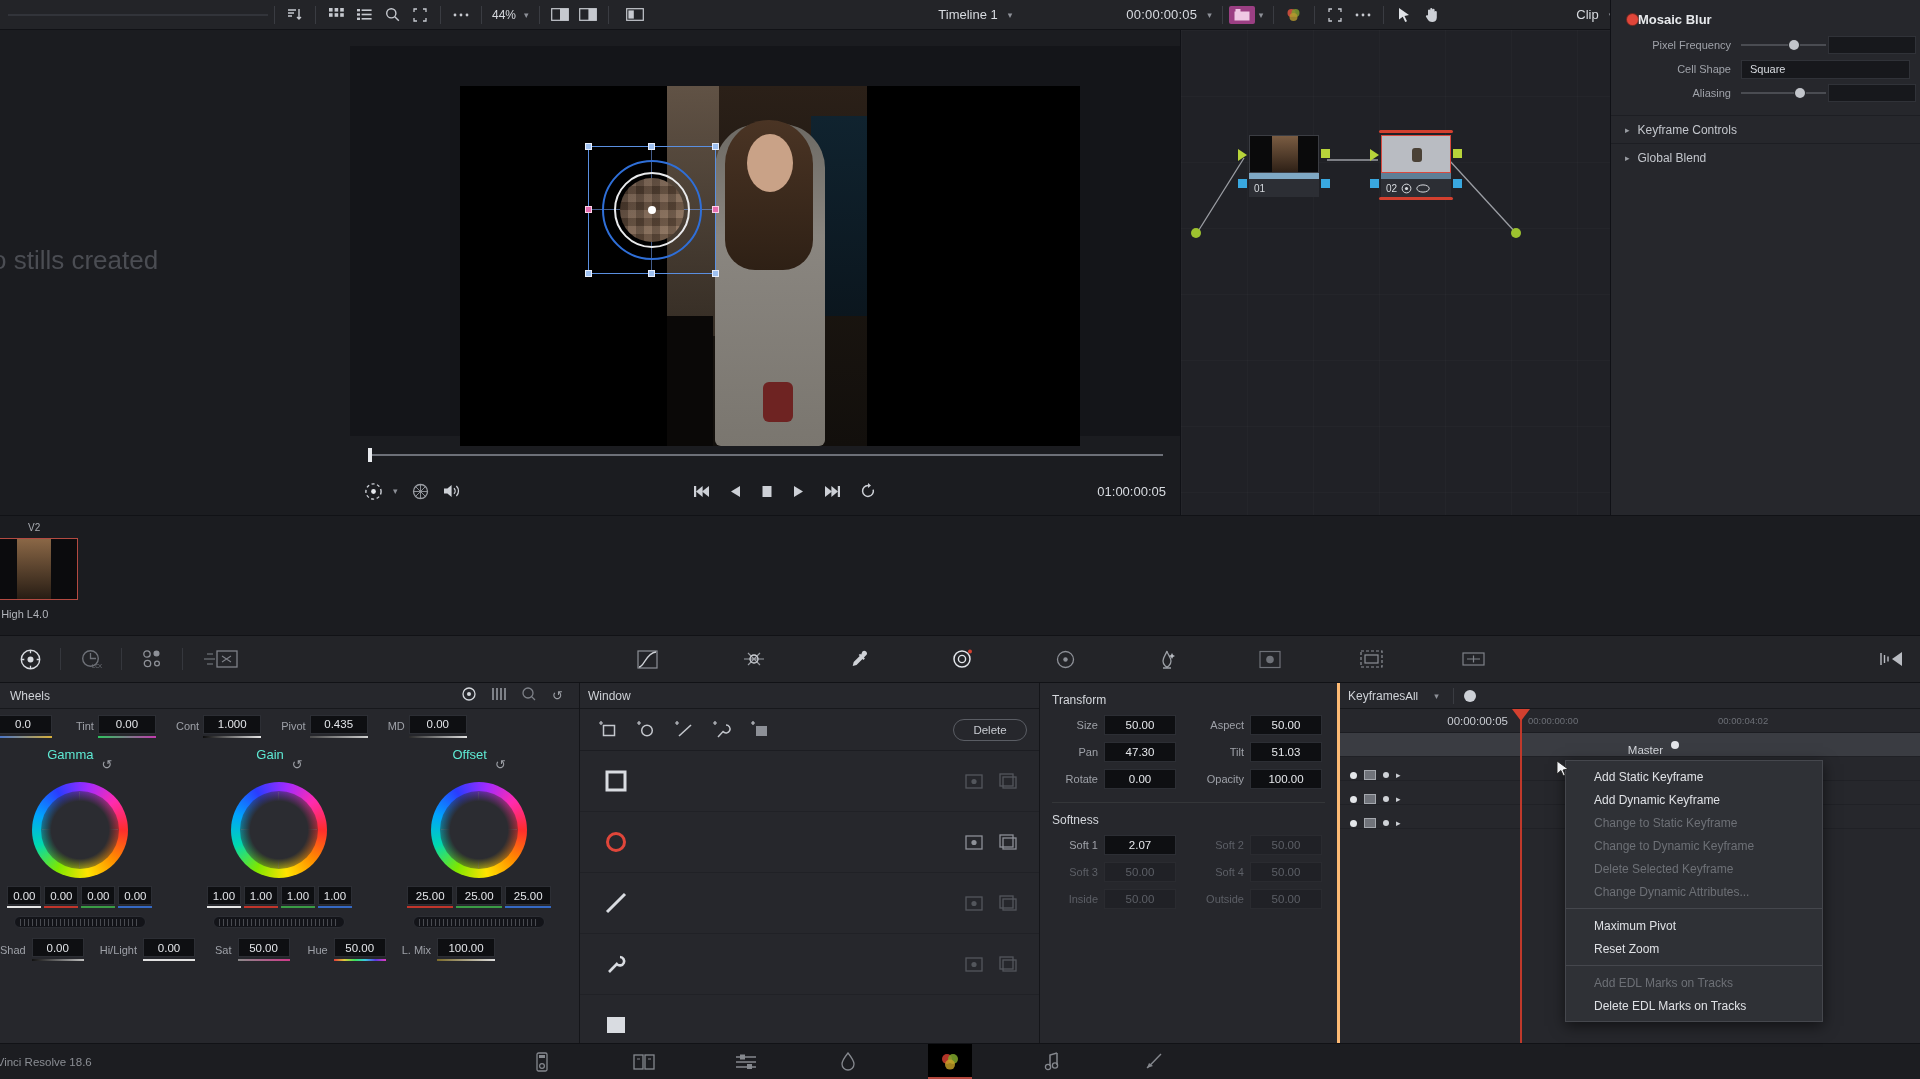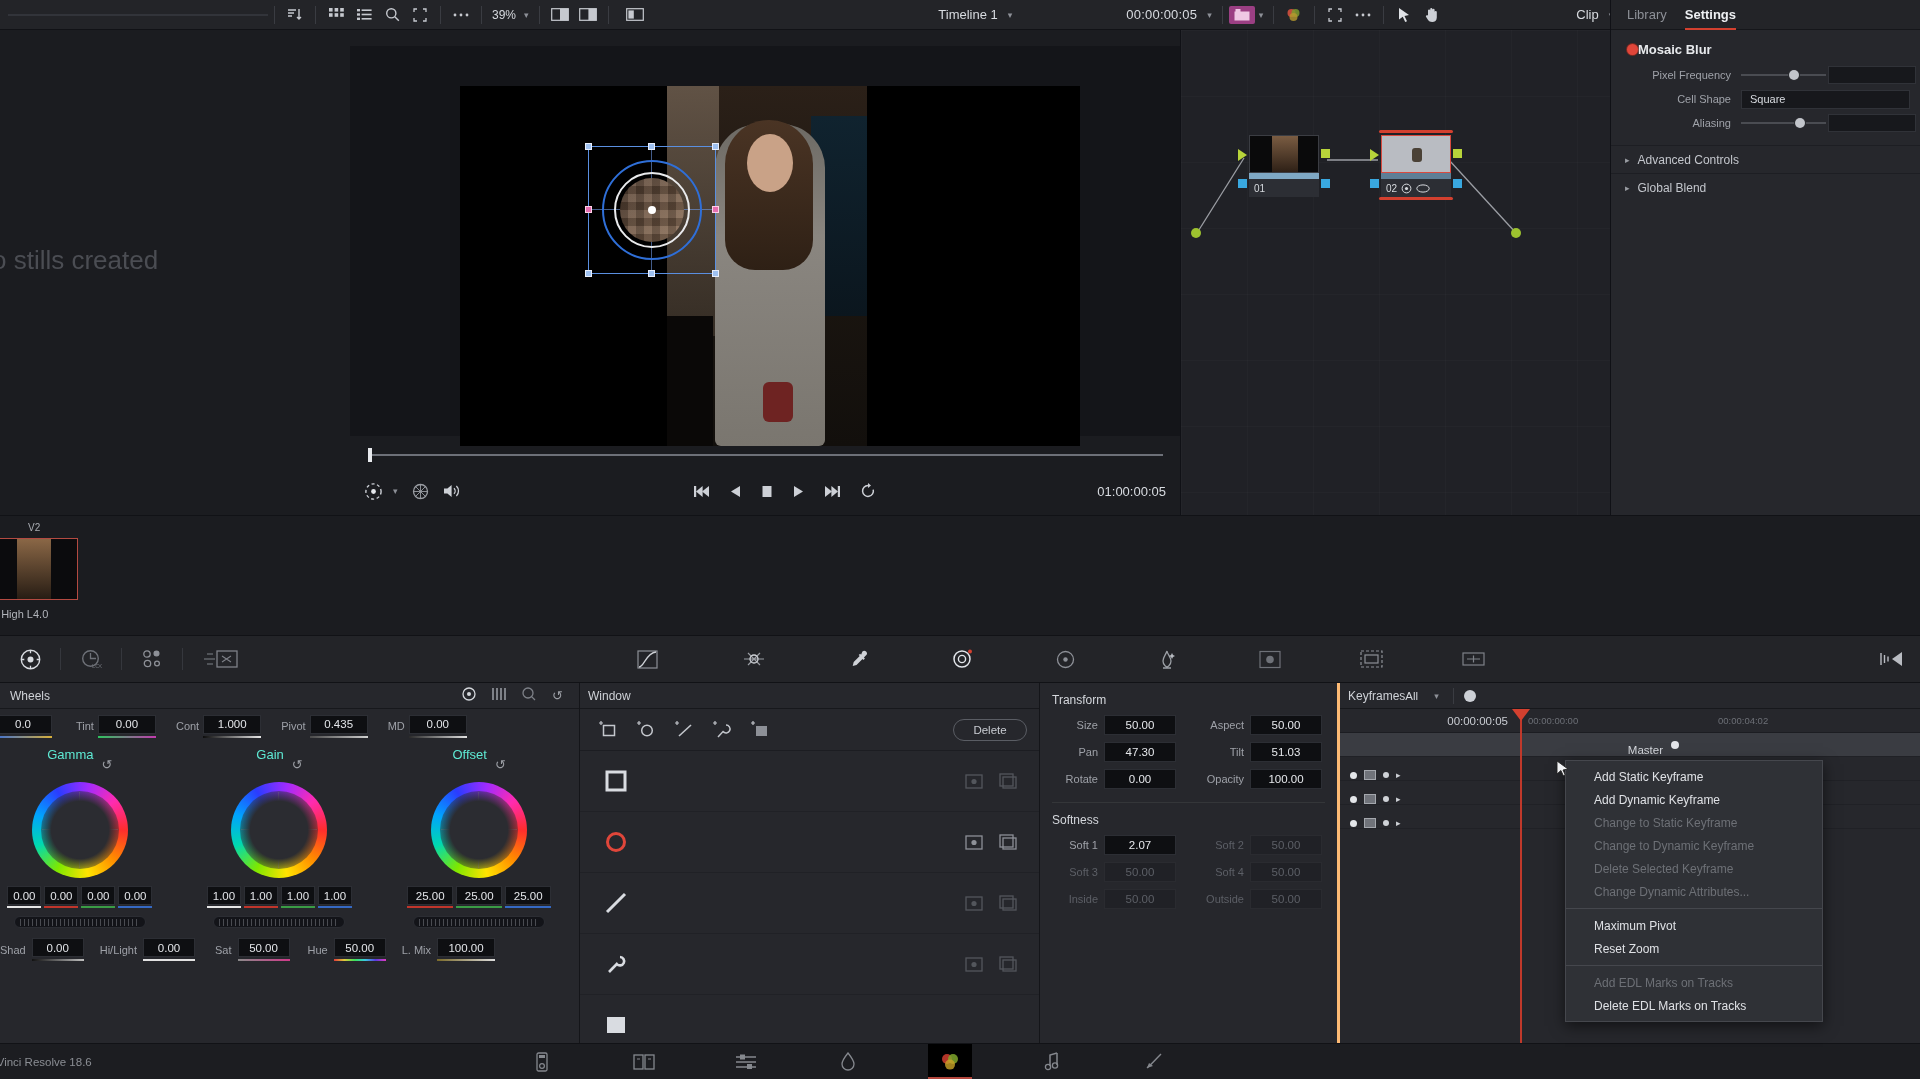--- a/index.html
+++ b/index.html
@@ -402,21 +402,21 @@
     <div class="ticon">
       <svg width="16" height="4" viewBox="0 0 16 4">
           <g fill="currentColor">
             <circle cx="2" cy="2" r="1.4"></circle>
             <circle cx="8" cy="2" r="1.4"></circle>
             <circle cx="14" cy="2" r="1.4"></circle>
           </g>
         </svg>
     </div>
     <div class="tb-div"></div>
-    <span class="zoomval">39%</span>
+    <span class="zoomval">44%</span>
     <span class="chev">▾</span>
     <div class="tb-div"></div>
     <div class="ticon">
       <svg width="18" height="13" viewBox="0 0 18 13">
           <rect x=".7" y=".7" width="16.6" height="11.6" stroke="currentColor" stroke-width="1.2" fill="none"></rect>
           <rect x="9" y=".7" width="8.3" height="11.6" fill="currentColor"></rect>
         </svg>
     </div>
     <div class="ticon">
       <svg width="18" height="13" viewBox="0 0 18 13">
@@ -633,24 +633,20 @@
       </div>
       <div class="node-sel-bot" style="top:62px"></div>
       <div class="port port-in" style="left:-11px;top:14px;"></div>
       <div class="port port-key" style="left:-11px;top:44px;"></div>
       <div class="port port-out" style="left:72px;top:14px;"></div>
       <div class="port port-out-blue" style="left:72px;top:44px;background:#39a8e0"></div>
     </div>
   </div>
 
   <div class="rpanel">
-    <div class="rtabs">
-      <div class="rtab">Library</div>
-      <div class="rtab active">Settings</div>
-    </div>
     <div class="fx-head">
       <span class="fx-dot"></span>
       <span class="fx-name">Mosaic Blur</span>
     </div>
 
     <div class="prow">
       <span class="plabel">Pixel Frequency</span>
       <div class="slider">
         <div class="slider-track"></div>
         <div class="slider-knob" style="left:57%"></div>
@@ -668,21 +664,21 @@
       <div class="slider">
         <div class="slider-track"></div>
         <div class="slider-knob" style="left:63%"></div>
       </div>
       <div class="pfield"></div>
     </div>
 
     <div style="height:10px"></div>
     <div class="disclosure">
       <span class="tri">▸</span>
-      <span>Advanced Controls</span>
+      <span>Keyframe Controls</span>
     </div>
     <div class="disclosure">
       <span class="tri">▸</span>
       <span>Global Blend</span>
     </div>
   </div>
 
   <div class="tlstrip">
     <div class="v2-label">V2</div>
     <div class="clip-thumb">

